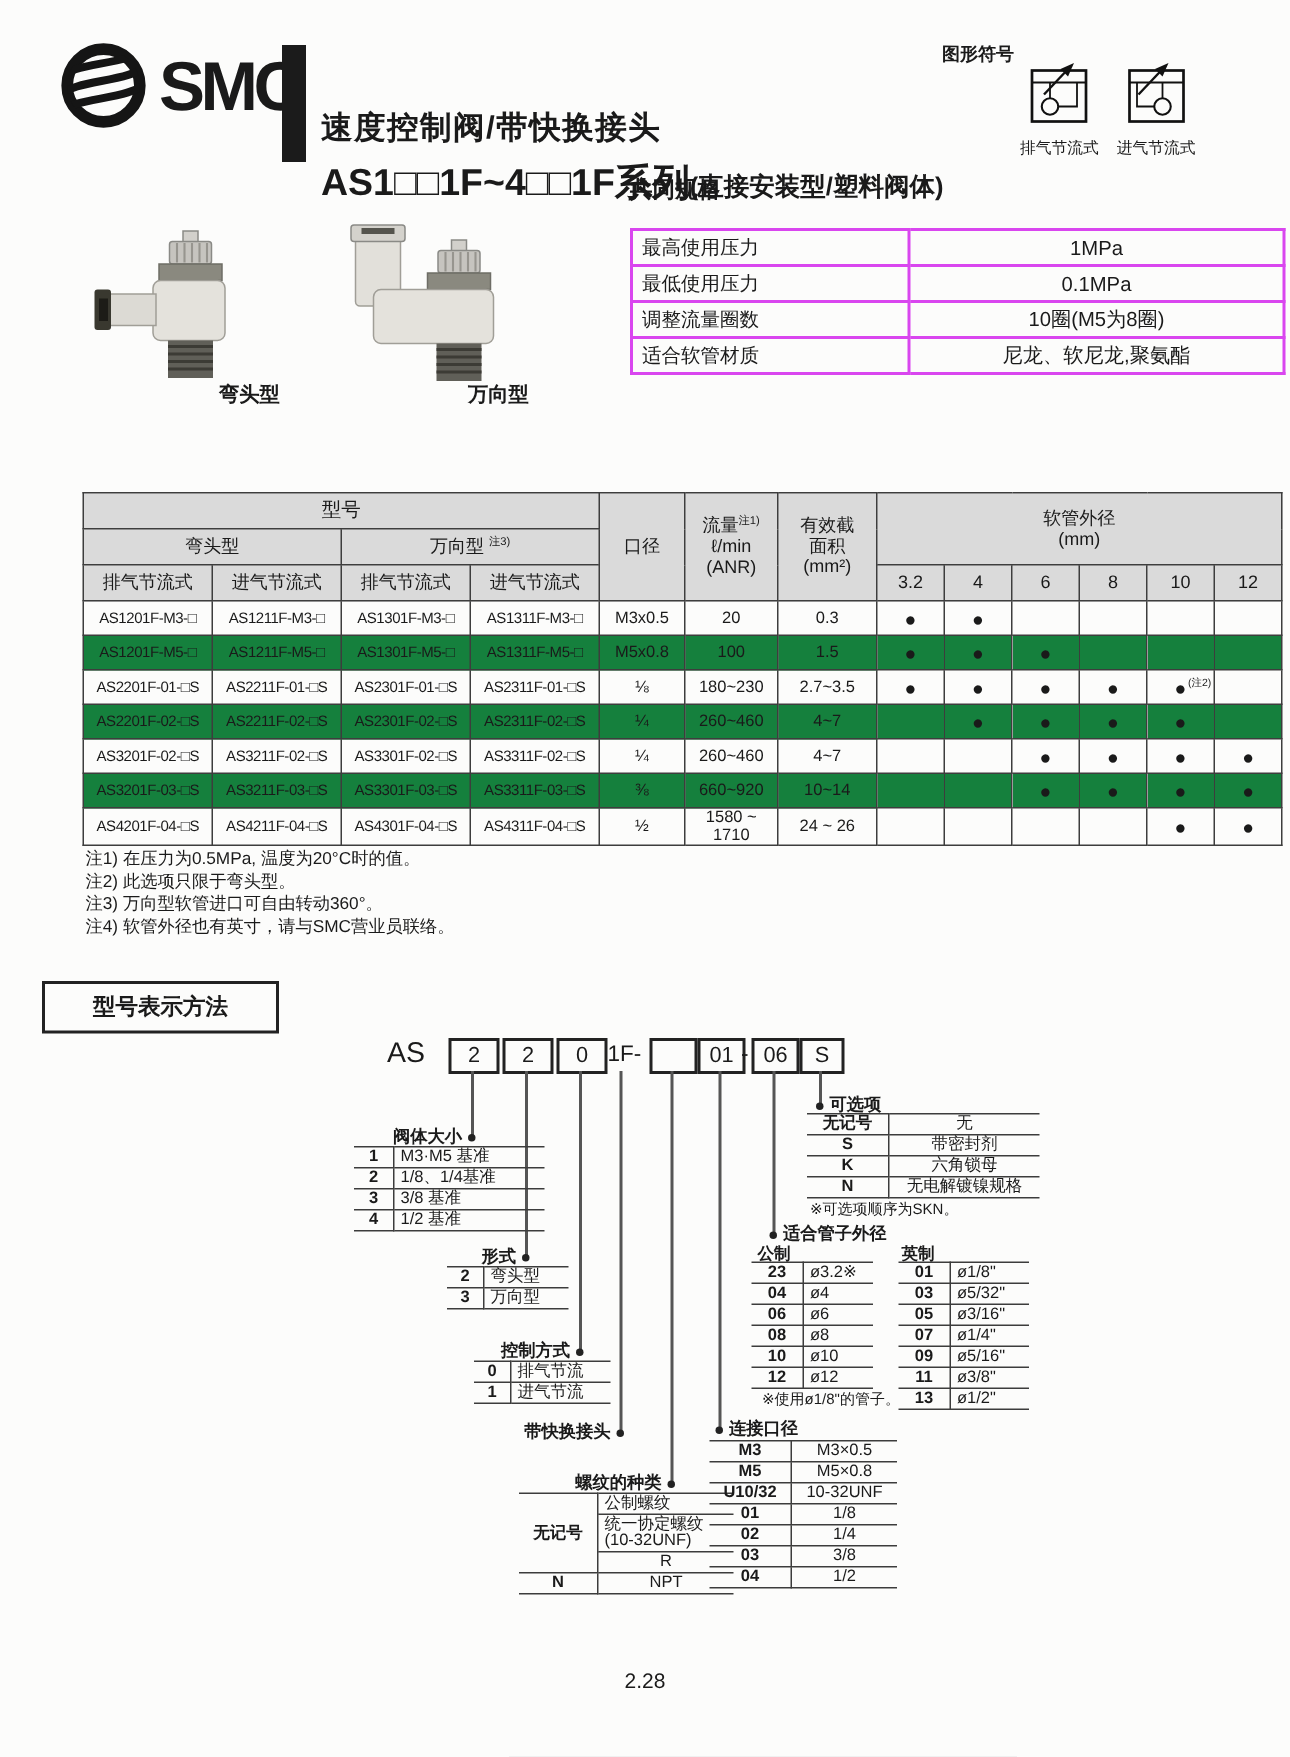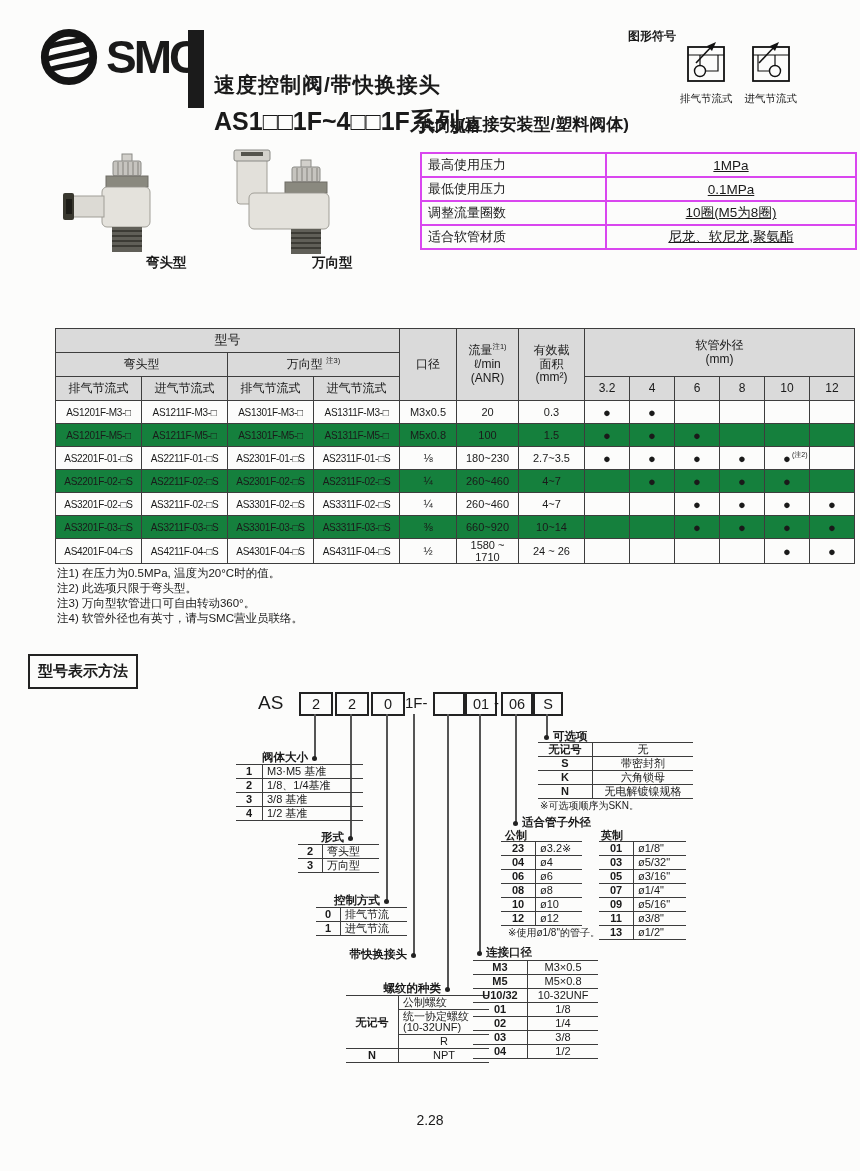--- a/index.html
+++ b/index.html
@@ -23,35 +23,35 @@
   
   .prod-elbow{position:absolute;left:52px;top:150px;}
   .prod-univ{position:absolute;left:205px;top:142px;}
   .prod-label{position:absolute;font-size:13.5px;font-weight:bold;}
   .pl1{left:146px;top:254px;}
   .pl2{left:312px;top:254px;}
   
   .cs-title{position:absolute;left:420px;top:117px;font-size:15px;font-weight:bold;}
   .cs-tbl{position:absolute;left:420px;top:152px;width:435px;border-collapse:collapse;table-layout:fixed;}
   .cs-tbl td{border:2px solid #d946ef;height:22px;font-size:13px;padding:0 6px;}
-  .cs-tbl td.v{text-align:center;font-size:13.5px;text-decoration:underline;}
+  .cs-tbl td.v{text-align:center;font-size:13.5px;}
   
   .model-tbl{position:absolute;left:55px;top:328px;width:800px;border-collapse:collapse;table-layout:fixed;}
   .model-tbl th{background:#dadada;border:1px solid #3d3d3d;font-weight:normal;font-size:12px;padding:0;line-height:1.15;}
   .model-tbl td{border:1px solid #3d3d3d;height:22px;font-size:11px;text-align:center;padding:0 1px;}
   .model-tbl td.m{font-size:10px;letter-spacing:-0.3px;}
   .model-tbl tr.alt td{background:#15803d;}
   .model-tbl td.dotc{font-size:13px;position:relative;}
   sup{font-size:7.5px;}
   .dsup{position:absolute;font-size:7px;margin-left:1px;top:3px;}
   
   .notes{position:absolute;left:57px;top:566px;font-size:11.5px;line-height:15px;}
   
   .desig{position:absolute;left:0;top:648px;width:860px;height:470px;}
-  .d-title{position:absolute;left:28px;top:6px;border:2px solid #222;padding:6px 8px;font-size:15px;font-weight:bold;}
+  .d-title{position:absolute;left:28px;top:6px;border:2px solid #222;padding:6px 32px;font-size:15px;font-weight:bold;}
   .pn-as{position:absolute;left:258px;top:44px;font-size:19px;}
   .pn-box{position:absolute;top:44px;height:20px;line-height:20px;border:2px solid #222;text-align:center;font-size:14.5px;}
   .pn-txt{position:absolute;top:46px;font-size:15px;}
   .vline{position:absolute;width:1.5px;background:#555;}
   .dot{position:absolute;width:5px;height:5px;border-radius:50%;background:#222;}
   .lbl{position:absolute;font-size:11.5px;font-weight:bold;white-space:nowrap;}
   .lbl.r{transform:translateX(-100%);}
   .mini{position:absolute;border-collapse:collapse;font-size:11px;line-height:11px;}
   .mini td{border-top:1px solid #3c3c3c;border-bottom:1px solid #3c3c3c;padding:1px 4px;height:11px;}
   .mini td.c1{border-right:1px solid #3c3c3c;text-align:center;font-weight:bold;}

